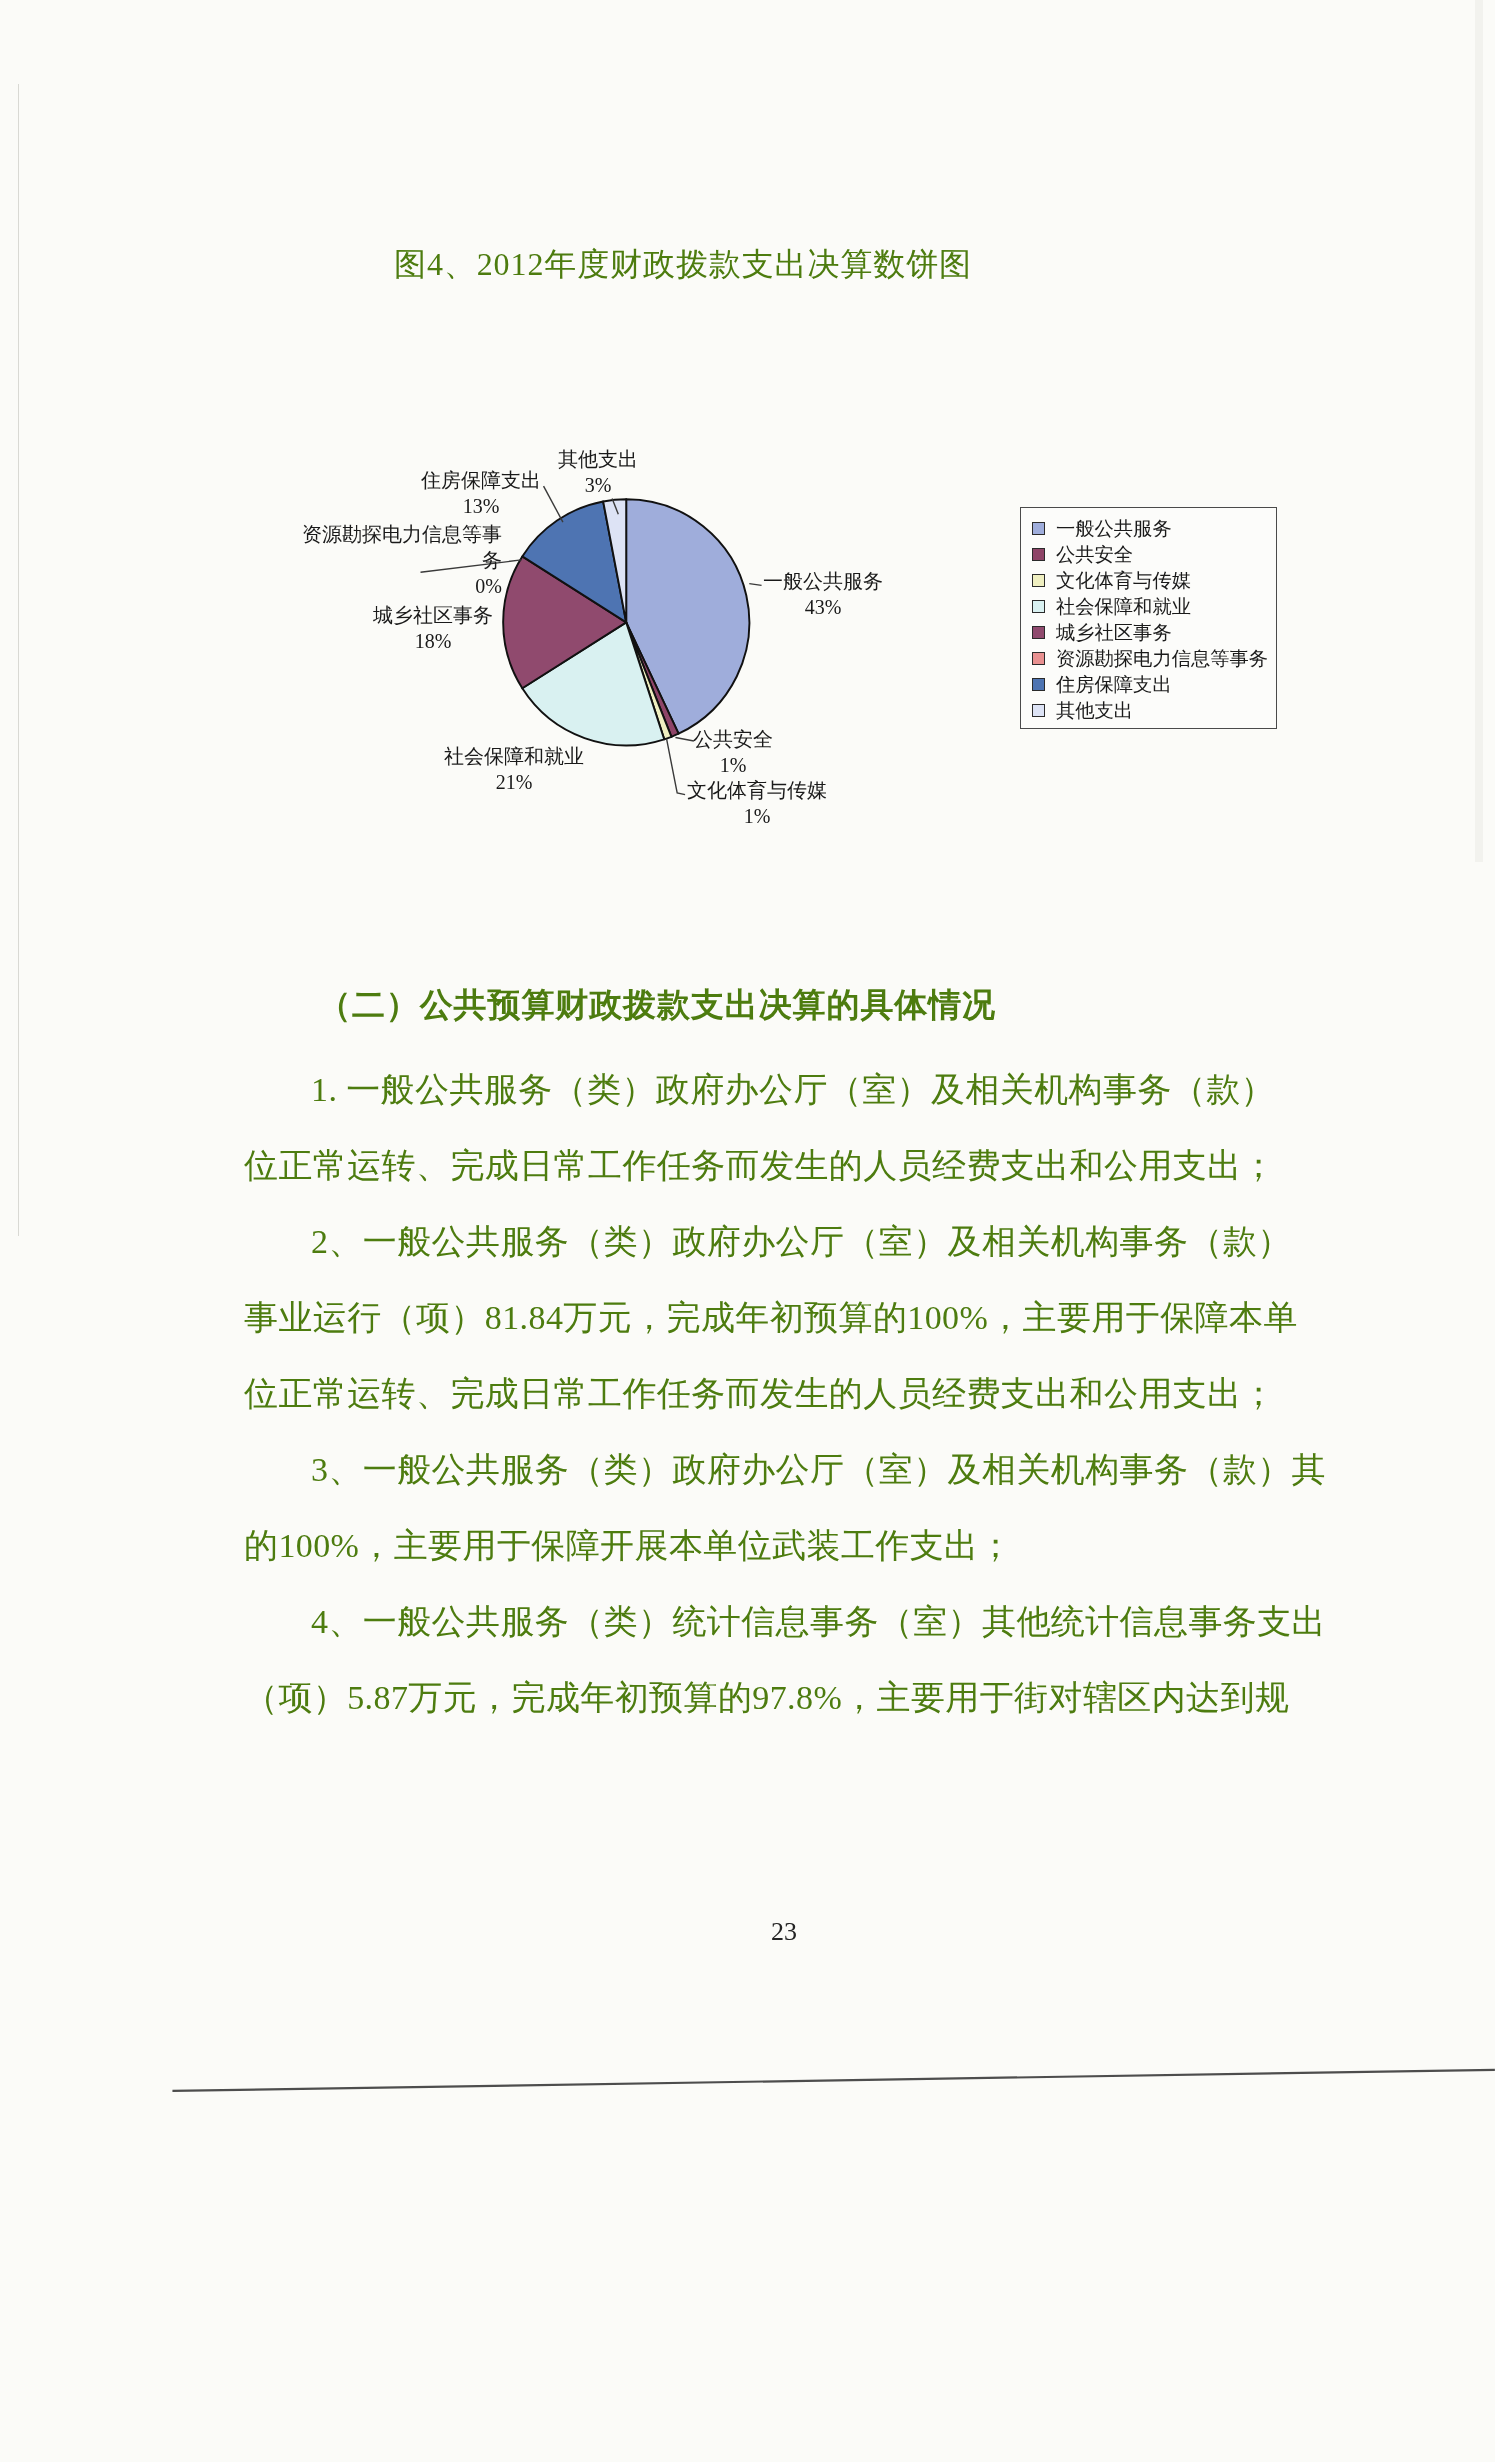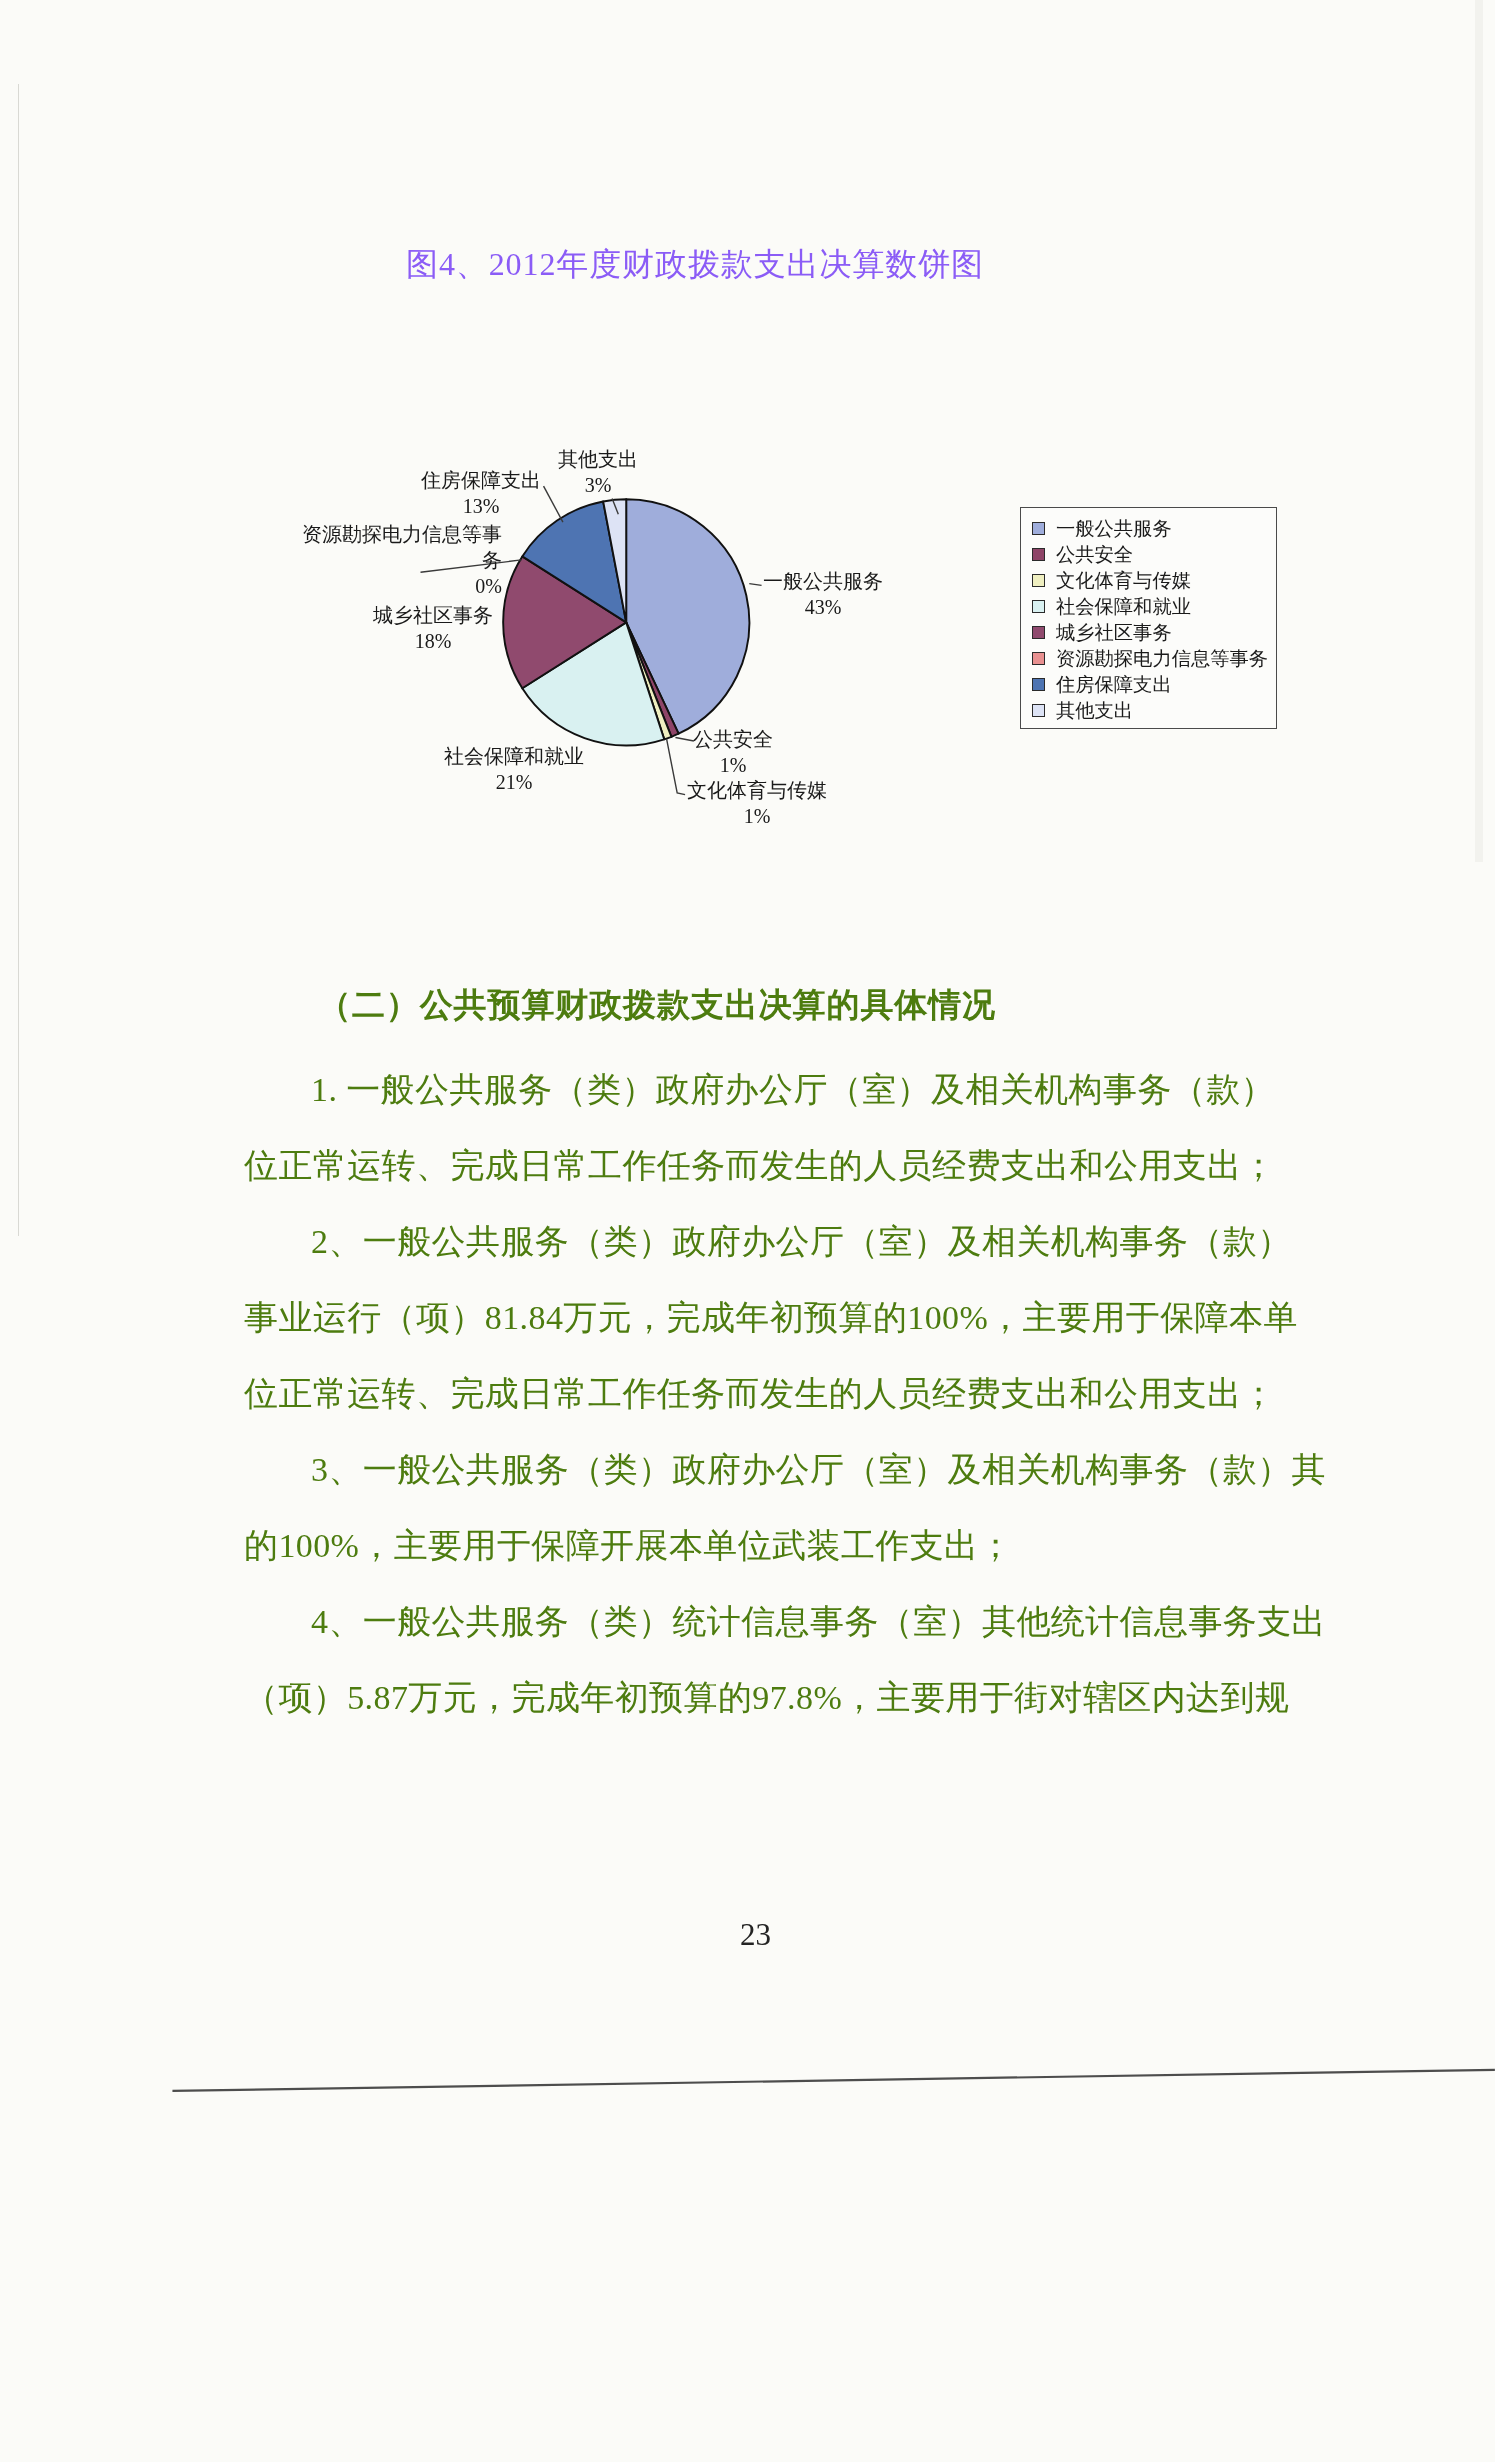--- a/index.html
+++ b/index.html
@@ -19,24 +19,24 @@
     position:absolute;left:17.6px;top:84px;width:1.8px;height:1152px;
     background:#d9d9d4;
   }
   .scan-right-streak{
     position:absolute;right:12.3px;top:0;width:8px;height:862px;
     background:#f2f2ee;
   }
   #artifact-svg{position:absolute;left:0;top:0;z-index:0;}
   
   .figure-title{
-    position:absolute;left:387px;top:243px;width:616px;
+    position:absolute;left:375px;top:243px;width:616px;
     text-align:center;
     font-size:32px;letter-spacing:0.9px;
-    color:#8b5cf6;
+    color:#4d7c0f;
     white-space:nowrap;
   }
   
   #chart-svg{position:absolute;left:0;top:0;z-index:1;}
   #pie-labels{position:absolute;left:0;top:0;z-index:2;width:1495px;height:879px;pointer-events:none;}
   .pie-label{
     position:absolute;
     transform:translateX(-50%);
     text-align:center;
     font-size:20px;line-height:26px;
@@ -83,21 +83,22 @@
     height:76px;
     display:flex;align-items:center;
     font-size:34px;
     letter-spacing:0.4px;
     color:#4d7c0f;
     white-space:nowrap;
   }
   .body-line.indent{padding-left:67px;}
   .page-number{
     position:absolute;left:740px;top:1917px;width:88px;
-    font-size:31px;color:#242424;
+    text-align:center;
+    font-size:26px;color:#242424;
   }
 </style>
 </head>
 <body>
 
 <div id="page">
 
   <div class="scan-left-edge"></div>
   <div class="scan-right-streak"></div>
   <svg id="artifact-svg" width="1495" height="2462" viewBox="0 0 1700 2800">

